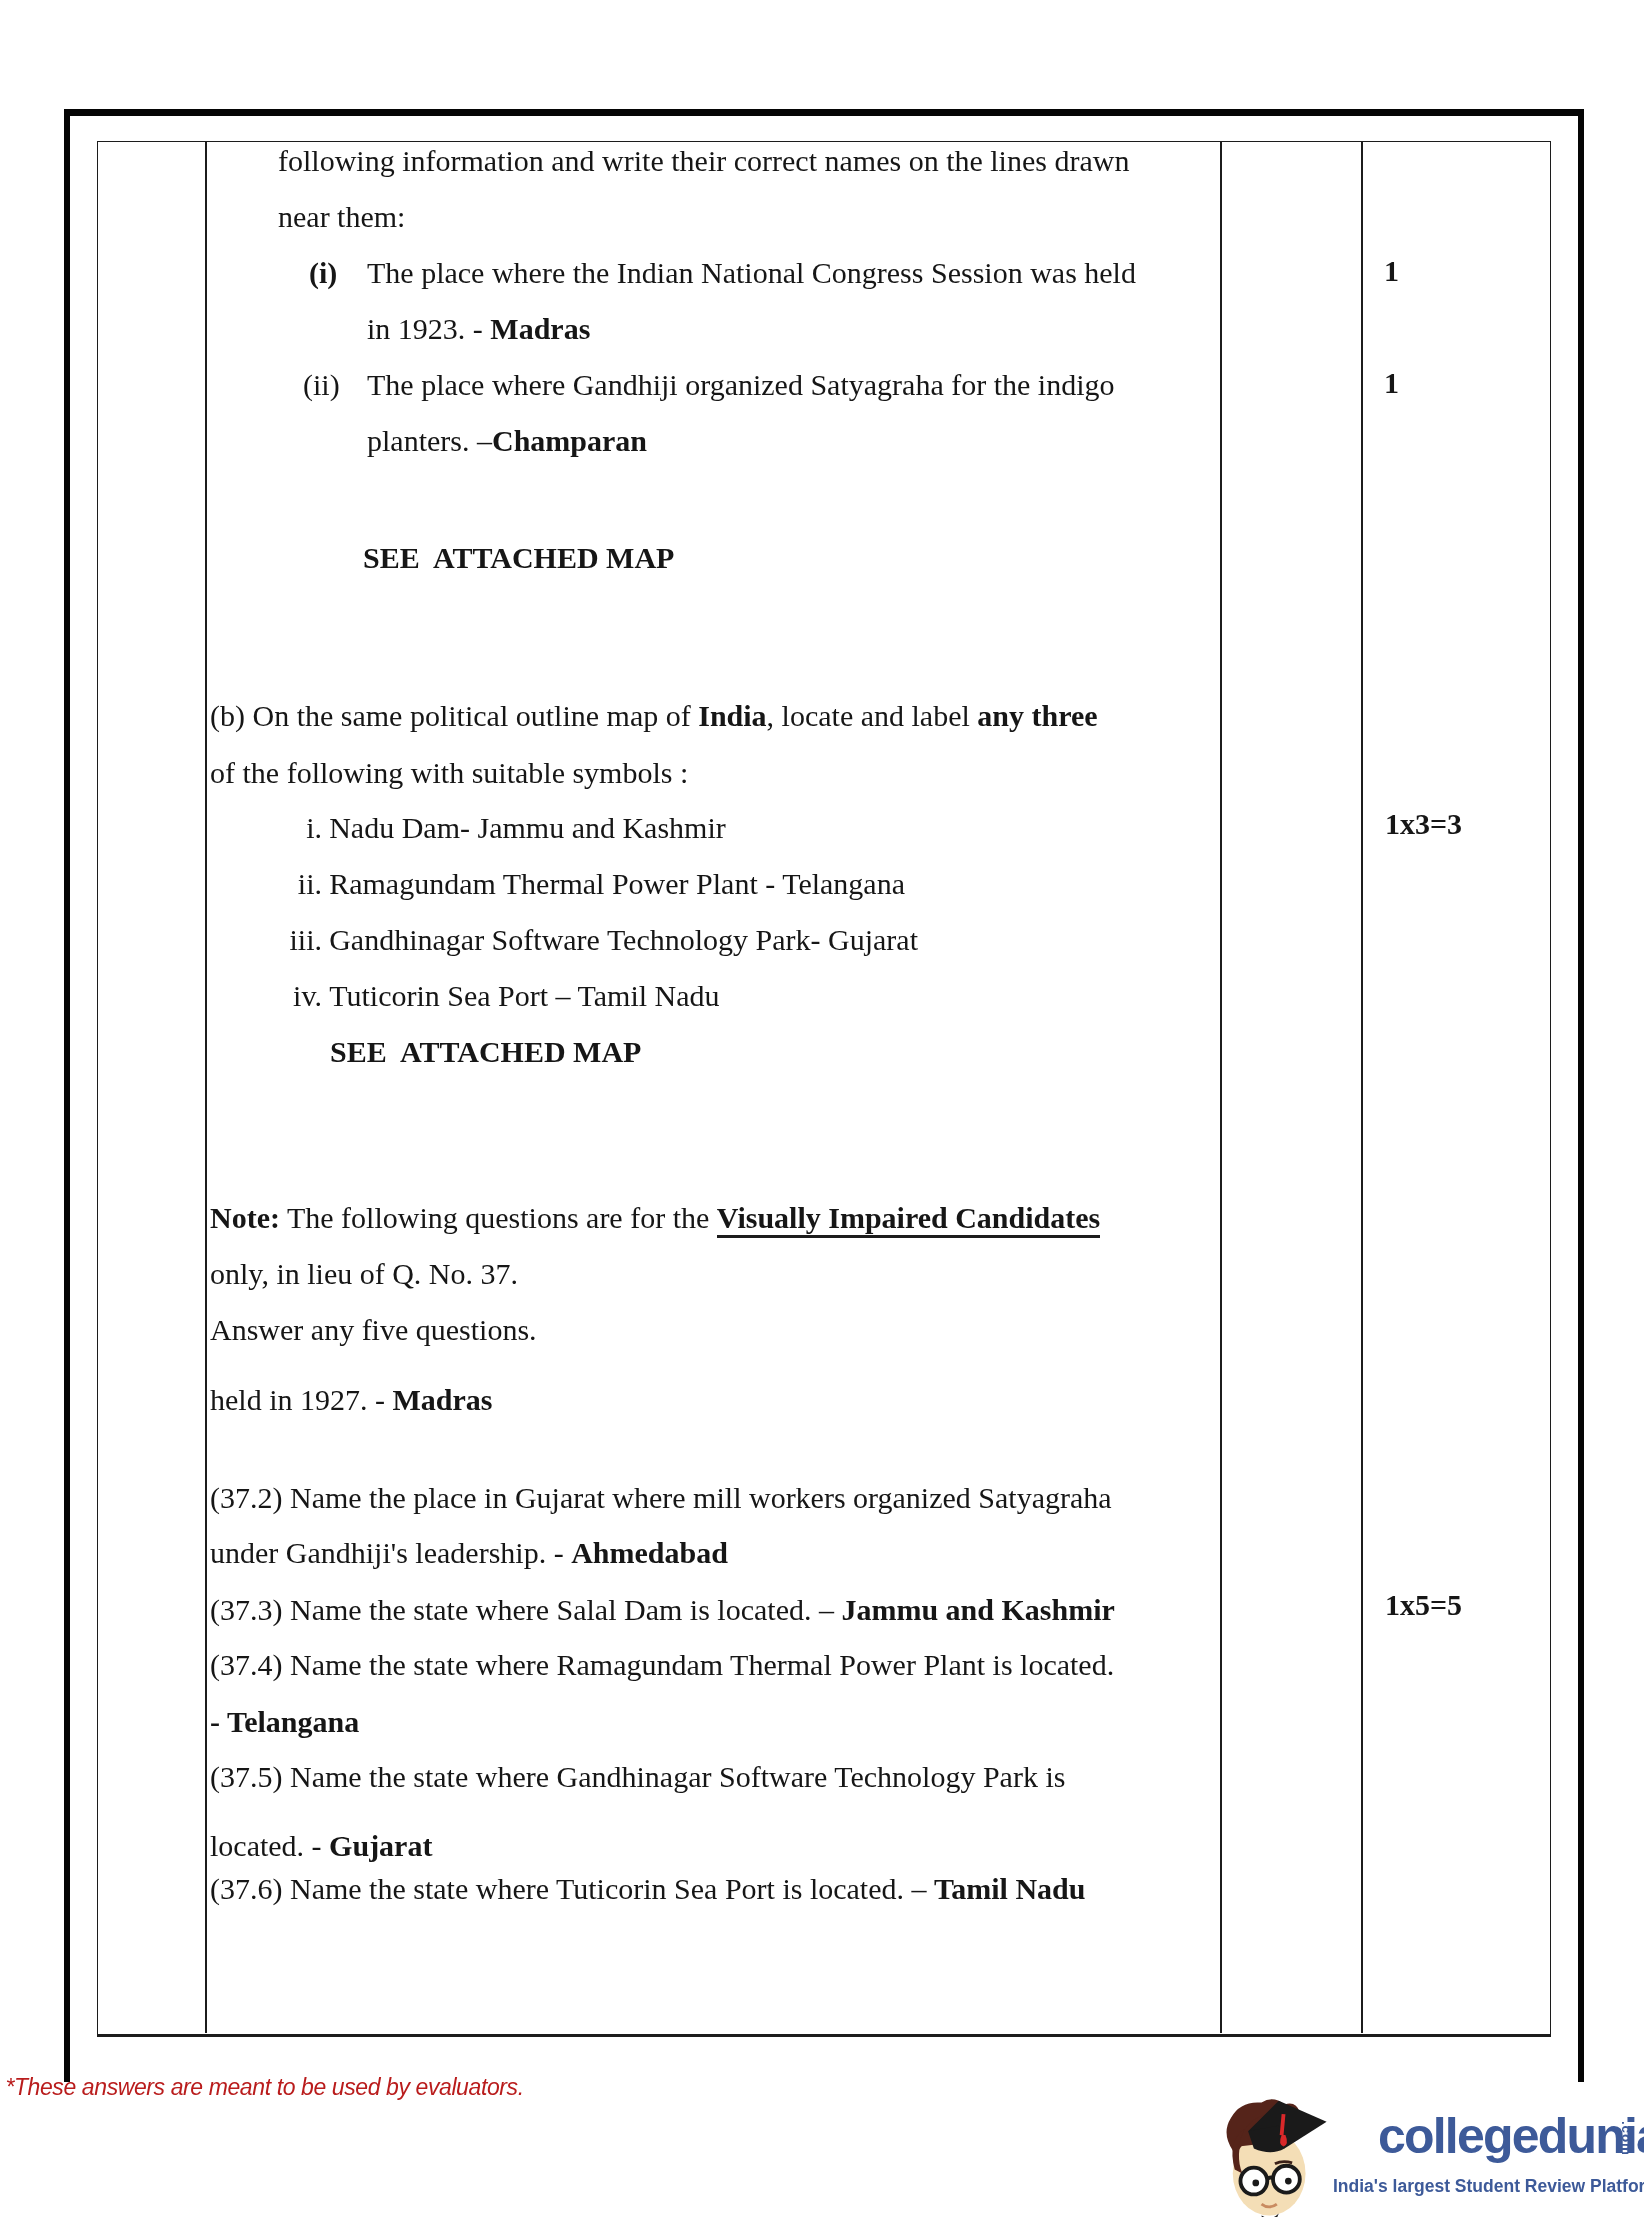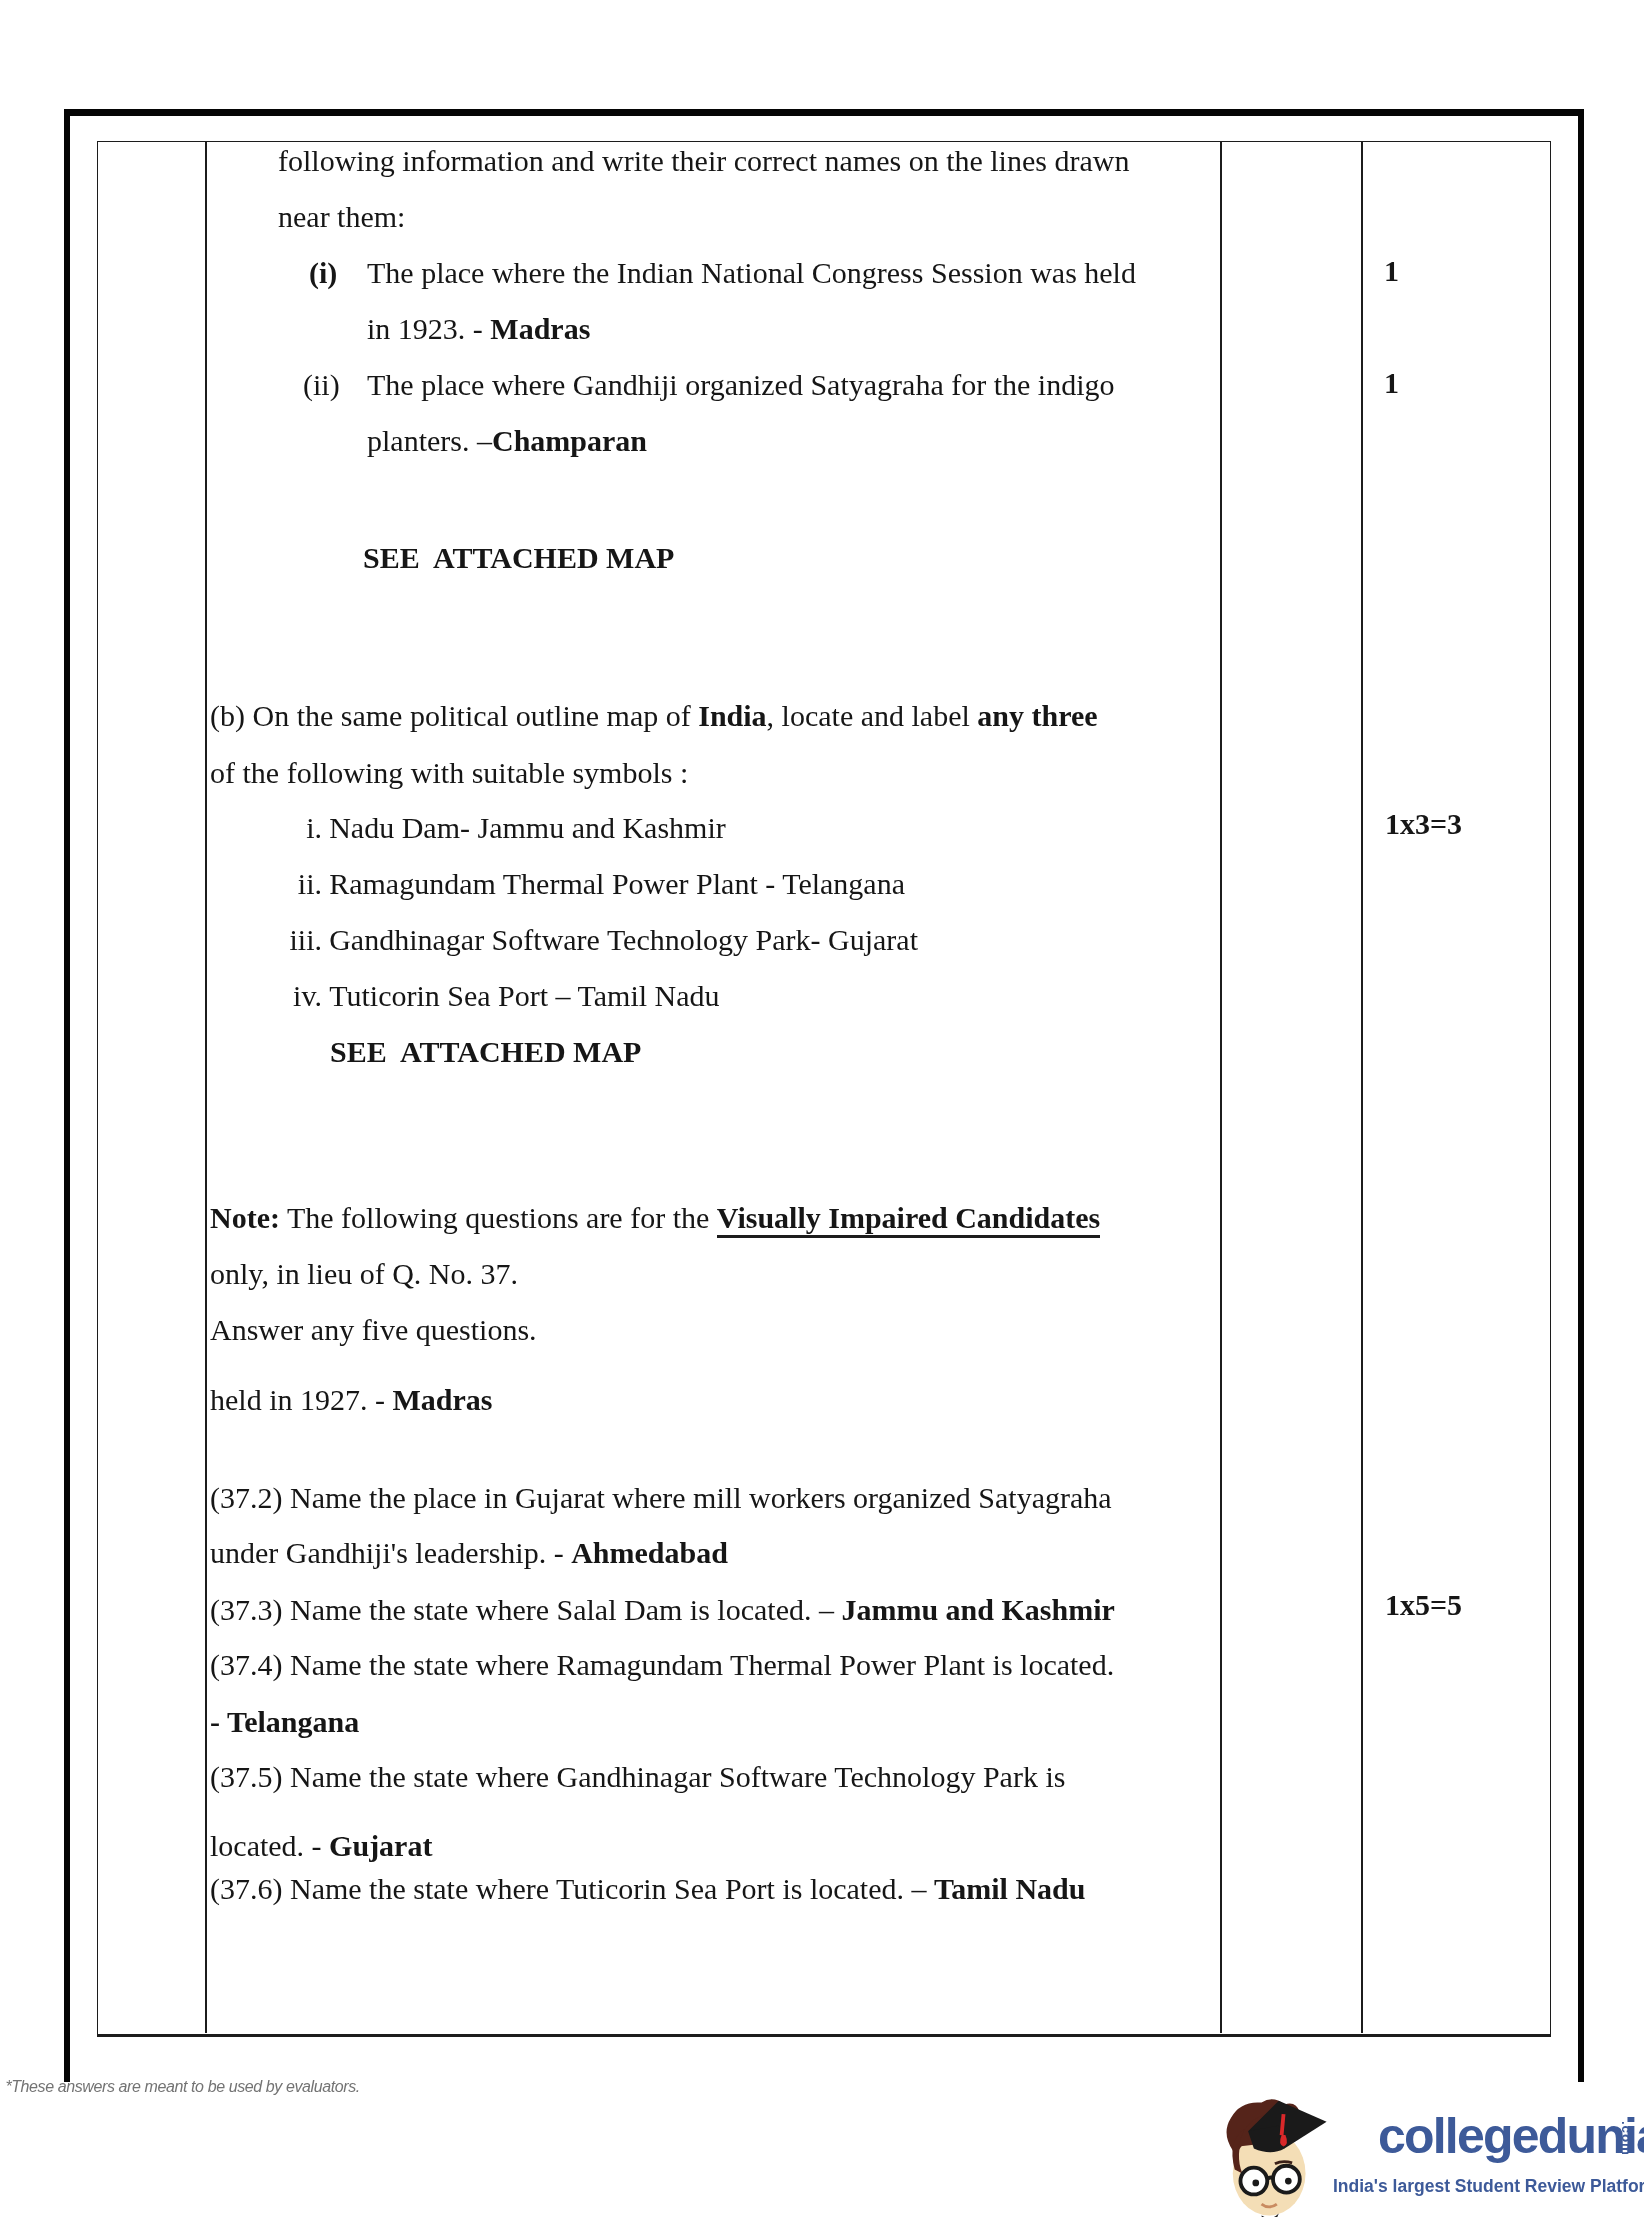--- a/index.html
+++ b/index.html
@@ -13,22 +13,22 @@
   .vline{position:absolute;top:141px;height:1892px;width:1.8px;background:#1c1c1c;}
   .v1{left:205px}.v2{left:1220px}.v3{left:1361px}
   .ln{position:absolute;font-size:30px;line-height:43px;height:43px;white-space:pre;}
   .b{font-weight:bold;}
   .ul{font-weight:bold;border-bottom:3.6px solid #1c1c1c;padding-bottom:0.9px;}
   .lbl1{display:inline-block;width:58px;font-weight:bold;}
   .lbl2{display:inline-block;width:64px;}
   .roman{display:inline-block;width:112px;text-align:right;}
   .itext{margin-left:7.2px;}
   .marks{position:absolute;font-size:30px;line-height:43px;font-weight:bold;white-space:pre;}
-  .footer-note{position:absolute;left:5.4px;top:2071px;font-size:16px;line-height:32px;
-        font-style:italic;color:#737373;font-family:"Liberation Sans","DejaVu Sans",sans-serif;
+  .footer-note{position:absolute;left:5.4px;top:2071px;font-size:23px;line-height:32px;
+        font-style:italic;color:#b91c1c;font-family:"Liberation Sans","DejaVu Sans",sans-serif;
         letter-spacing:-0.4px;white-space:pre;}
   .logo{position:absolute;left:1214px;top:2091px;width:430px;height:126px;
         font-family:"Liberation Sans","DejaVu Sans",sans-serif;}
   .mascot{position:absolute;left:0;top:1.8px;width:118px;height:134px;}
   .brand{position:absolute;left:116px;top:16px;font-size:50px;font-weight:bold;
         color:#3d5a99;letter-spacing:-1.8px;white-space:pre;margin-left:48px;}
   .tld{position:absolute;left:405px;top:30px;font-size:13.4px;font-weight:bold;color:#3d5a99;
         writing-mode:vertical-rl;letter-spacing:0.9px;}
   .tagline{position:absolute;left:119px;top:85px;font-size:17.5px;font-weight:bold;
         color:#3d5a99;white-space:pre;}

